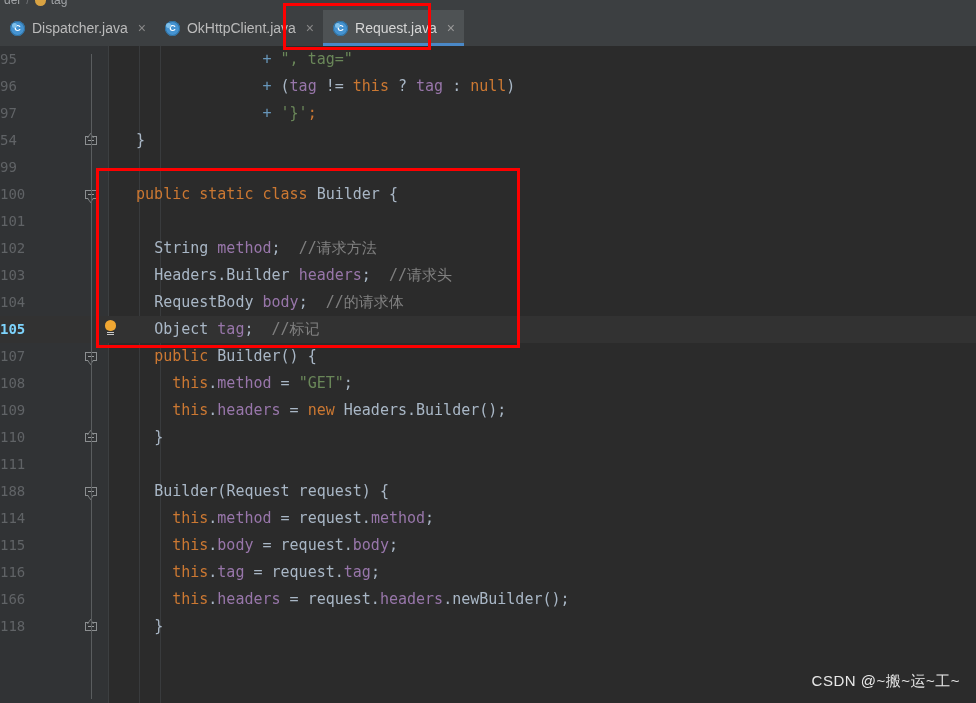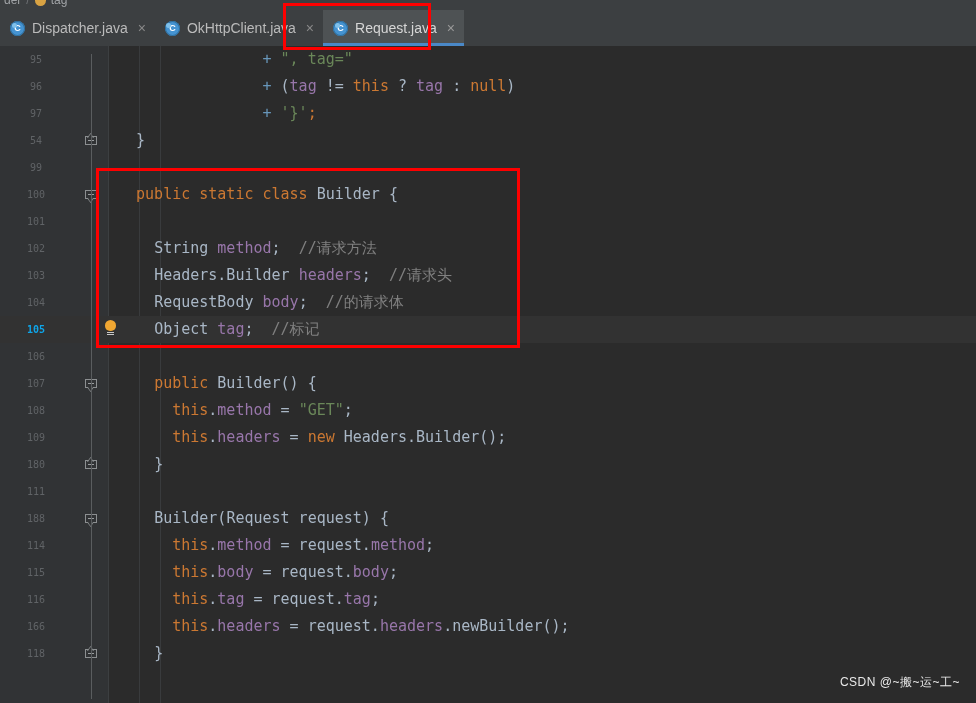--- a/index.html
+++ b/index.html
@@ -77,25 +77,25 @@
   }
   .indent-col{
     position:absolute;top:0;width:1px;height:657px;background:#393b3d;
   }
 
   .row{
     position:relative;height:27px;line-height:27px;white-space:pre;
   }
   .row.current{background:#323232;}
   .ln{
-    position:absolute;left:0;top:0;width:72px;text-align:center;
+    position:absolute;left:0;top:0;width:72px;text-align:left;
     font-family:"DejaVu Sans Mono","Liberation Mono",monospace;
-    font-size:10px;color:#606366;
-  }
-  .row.current .ln{color:#0ea5e9;font-weight:bold;}
+    font-size:14px;color:#606366;
+  }
+  .row.current .ln{color:#7dd3fc;font-weight:bold;}
   .code{
     position:absolute;left:118px;top:0;
     font-family:"DejaVu Sans Mono","Liberation Mono",monospace;
     font-size:15px;color:#a9b7c6;
   }
 
   
   .foldline{
     position:absolute;left:91px;top:0;width:1px;background:#5a5d5f;
   }
@@ -156,21 +156,21 @@
   .punc{color:#a9b7c6;}
 
   
   .annot{
     position:absolute;border:3px solid #fe0000;
     box-sizing:border-box;pointer-events:none;
   }
 
   .watermark{
     position:absolute;right:16px;bottom:12px;
-    font-family:"Liberation Sans",sans-serif;font-size:12px;
+    font-family:"Liberation Sans",sans-serif;font-size:15px;
     color:#e8e8e8;letter-spacing:.5px;white-space:nowrap;
   }
 </style>
 </head>
 <body>
 
 <div id="app">
 
   <div class="breadcrumb-strip">
     <div class="bc-inner">
@@ -210,25 +210,24 @@
         <div class="row"><div class="ln">96</div><div class="code">&nbsp;&nbsp;&nbsp;&nbsp;&nbsp;&nbsp;&nbsp;&nbsp;&nbsp;&nbsp;&nbsp;&nbsp;&nbsp;&nbsp;&nbsp;&nbsp;<span class="plus">+</span><span class="punc"> (</span><span class="fld">tag</span><span class="punc"> != </span><span class="kw">this</span><span class="punc"> ? </span><span class="fld">tag</span><span class="punc"> : </span><span class="kw">null</span><span class="punc">)</span></div></div>
         <div class="row"><div class="ln">97</div><div class="code">&nbsp;&nbsp;&nbsp;&nbsp;&nbsp;&nbsp;&nbsp;&nbsp;&nbsp;&nbsp;&nbsp;&nbsp;&nbsp;&nbsp;&nbsp;&nbsp;<span class="plus">+</span><span class="punc"> </span><span class="str">'}'</span><span class="kw">;</span></div></div>
         <div class="row"><div class="ln">54</div><div class="fold up" style="top: 7px;"><span class="box"></span><span class="cap"></span></div><div class="code">&nbsp;&nbsp;<span class="punc">}</span></div></div>
         <div class="row"><div class="ln">99</div><div class="code"></div></div>
         <div class="row"><div class="ln">100</div><div class="fold down" style="top: 7px;"><span class="box"></span><span class="cap"></span></div><div class="code">&nbsp;&nbsp;<span class="kw">public</span><span class="punc"> </span><span class="kw">static</span><span class="punc"> </span><span class="kw">class</span><span class="punc"> </span><span class="cls">Builder</span><span class="punc"> {</span></div></div>
         <div class="row"><div class="ln">101</div></div>
         <div class="row"><div class="ln">102</div><div class="code">&nbsp;&nbsp;&nbsp;&nbsp;<span class="cls">String</span><span class="punc"> </span><span class="fld">method</span><span class="punc">;</span><span class="punc">  </span><span class="cmt">//请求方法</span></div></div>
         <div class="row"><div class="ln">103</div><div class="code">&nbsp;&nbsp;&nbsp;&nbsp;<span class="cls">Headers.Builder</span><span class="punc"> </span><span class="fld">headers</span><span class="punc">;</span><span class="punc">  </span><span class="cmt">//请求头</span></div></div>
         <div class="row"><div class="ln">104</div><div class="code">&nbsp;&nbsp;&nbsp;&nbsp;<span class="cls">RequestBody</span><span class="punc"> </span><span class="fld">body</span><span class="punc">;</span><span class="punc">  </span><span class="cmt">//的请求体</span></div></div>
         <div class="row current"><div class="ln">105</div><div class="bulb" style="top: 4px;"><span class="glass"></span><span class="b1"></span><span class="b2"></span></div><div class="code">&nbsp;&nbsp;&nbsp;&nbsp;<span class="cls">Object</span><span class="punc"> </span><span class="fld">tag</span><span class="punc">;</span><span class="punc">  </span><span class="cmt">//标记</span></div></div>
-        <div class="row"><div class="ln">106</div><div class="code"></div></div>
         <div class="row"><div class="ln">107</div><div class="fold down" style="top: 7px;"><span class="box"></span><span class="cap"></span></div><div class="code">&nbsp;&nbsp;&nbsp;&nbsp;<span class="kw">public</span><span class="punc"> </span><span class="cls">Builder</span><span class="punc">() {</span></div></div>
         <div class="row"><div class="ln">108</div><div class="code">&nbsp;&nbsp;&nbsp;&nbsp;&nbsp;&nbsp;<span class="kw">this</span><span class="punc">.</span><span class="fld">method</span><span class="punc"> = </span><span class="str">"GET"</span><span class="punc">;</span></div></div>
         <div class="row"><div class="ln">109</div><div class="code">&nbsp;&nbsp;&nbsp;&nbsp;&nbsp;&nbsp;<span class="kw">this</span><span class="punc">.</span><span class="fld">headers</span><span class="punc"> = </span><span class="kw">new</span><span class="punc"> Headers.Builder();</span></div></div>
-        <div class="row"><div class="ln">180</div><div class="fold up" style="top: 7px;"><span class="box"></span><span class="cap"></span></div><div class="code">&nbsp;&nbsp;&nbsp;&nbsp;<span class="punc">}</span></div></div>
+        <div class="row"><div class="ln">110</div><div class="fold up" style="top: 7px;"><span class="box"></span><span class="cap"></span></div><div class="code">&nbsp;&nbsp;&nbsp;&nbsp;<span class="punc">}</span></div></div>
         <div class="row"><div class="ln">111</div><div class="code"></div></div>
         <div class="row"><div class="ln">188</div><div class="fold down" style="top: 7px;"><span class="box"></span><span class="cap"></span></div><div class="code">&nbsp;&nbsp;&nbsp;&nbsp;<span class="cls">Builder</span><span class="punc">(</span><span class="cls">Request</span><span class="punc"> request) {</span></div></div>
         <div class="row"><div class="ln">114</div><div class="code">&nbsp;&nbsp;&nbsp;&nbsp;&nbsp;&nbsp;<span class="kw">this</span><span class="punc">.</span><span class="fld">method</span><span class="punc"> = request.</span><span class="fld">method</span><span class="punc">;</span></div></div>
         <div class="row"><div class="ln">115</div><div class="code">&nbsp;&nbsp;&nbsp;&nbsp;&nbsp;&nbsp;<span class="kw">this</span><span class="punc">.</span><span class="fld">body</span><span class="punc"> = request.</span><span class="fld">body</span><span class="punc">;</span></div></div>
         <div class="row"><div class="ln">116</div><div class="code">&nbsp;&nbsp;&nbsp;&nbsp;&nbsp;&nbsp;<span class="kw">this</span><span class="punc">.</span><span class="fld">tag</span><span class="punc"> = request.</span><span class="fld">tag</span><span class="punc">;</span></div></div>
         <div class="row"><div class="ln">166</div><div class="code">&nbsp;&nbsp;&nbsp;&nbsp;&nbsp;&nbsp;<span class="kw">this</span><span class="punc">.</span><span class="fld">headers</span><span class="punc"> = request.</span><span class="fld">headers</span><span class="punc">.newBuilder();</span></div></div>
         <div class="row"><div class="ln">118</div><div class="fold up" style="top: 7px;"><span class="box"></span><span class="cap"></span></div><div class="code">&nbsp;&nbsp;&nbsp;&nbsp;<span class="punc">}</span></div></div>
       </div>
   <div class="foldline" style="top: 8px; height: 645px;"></div>
     </div>

